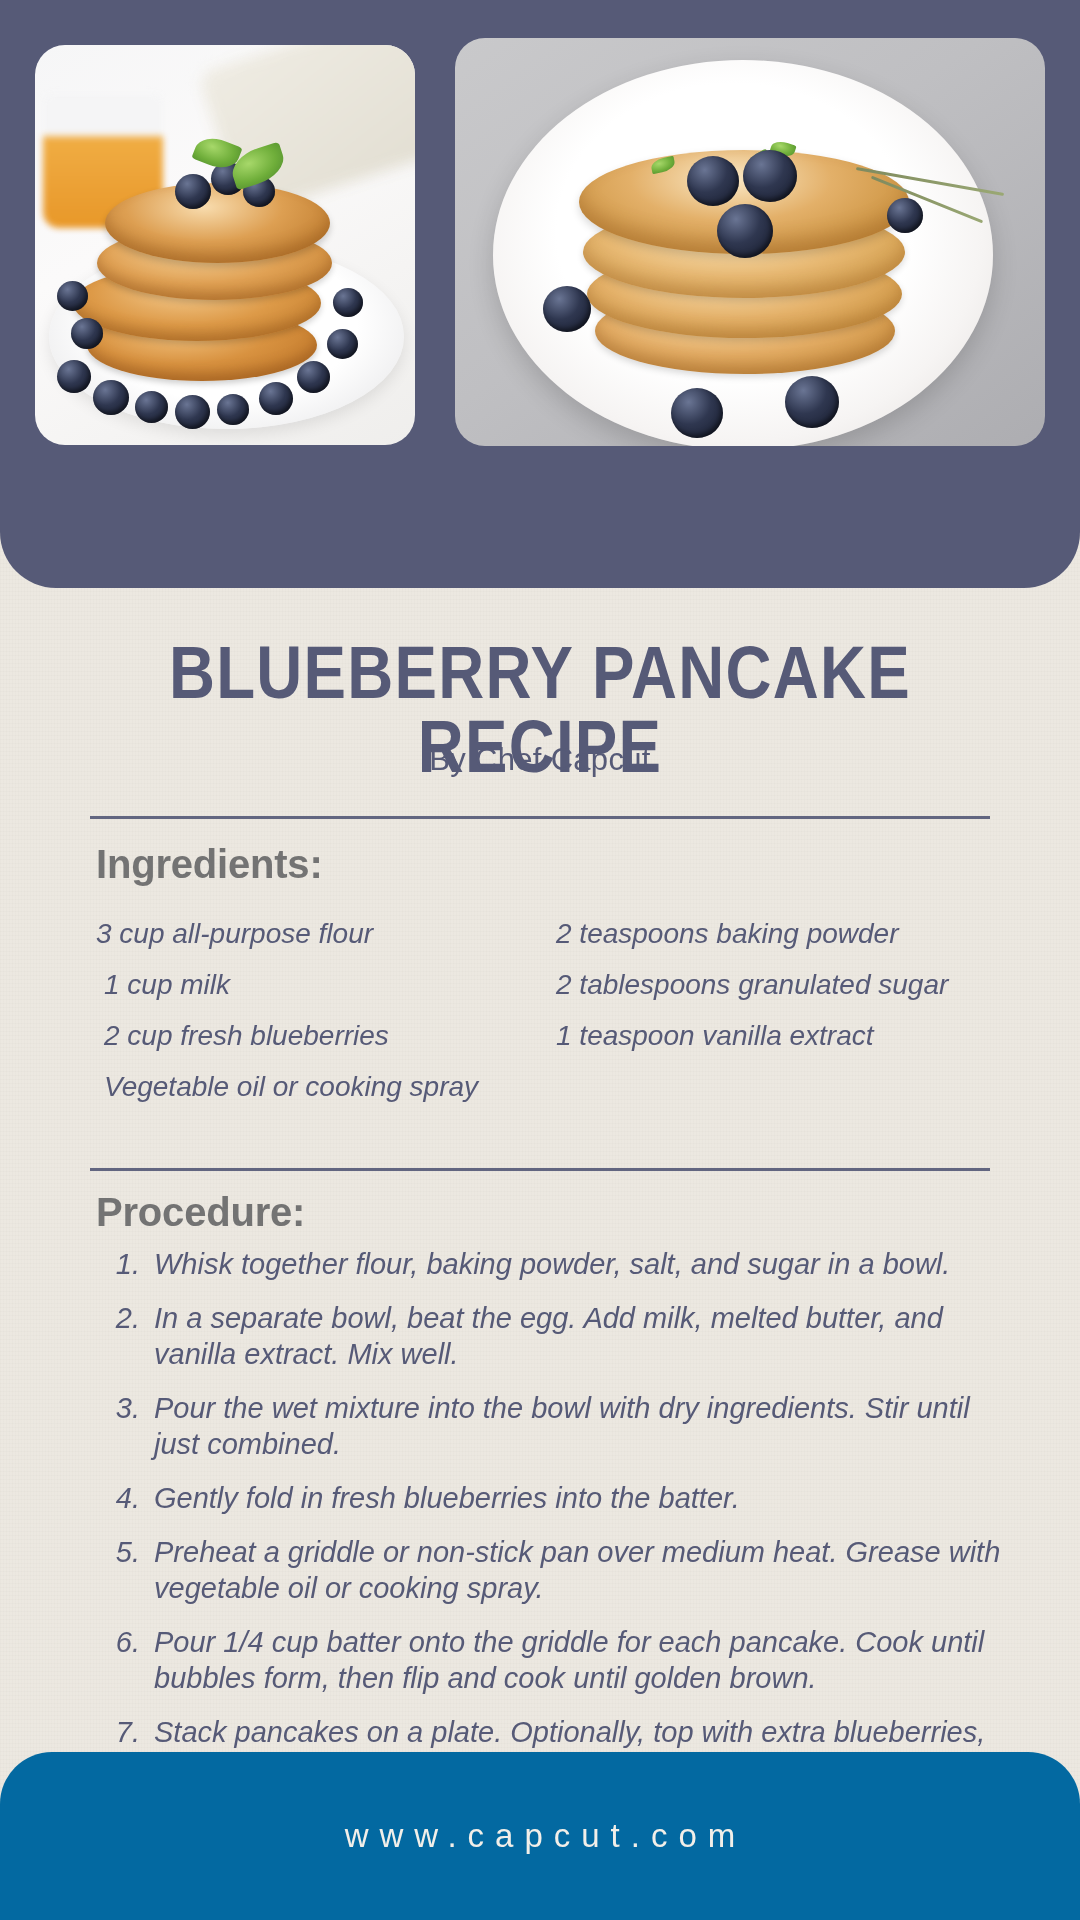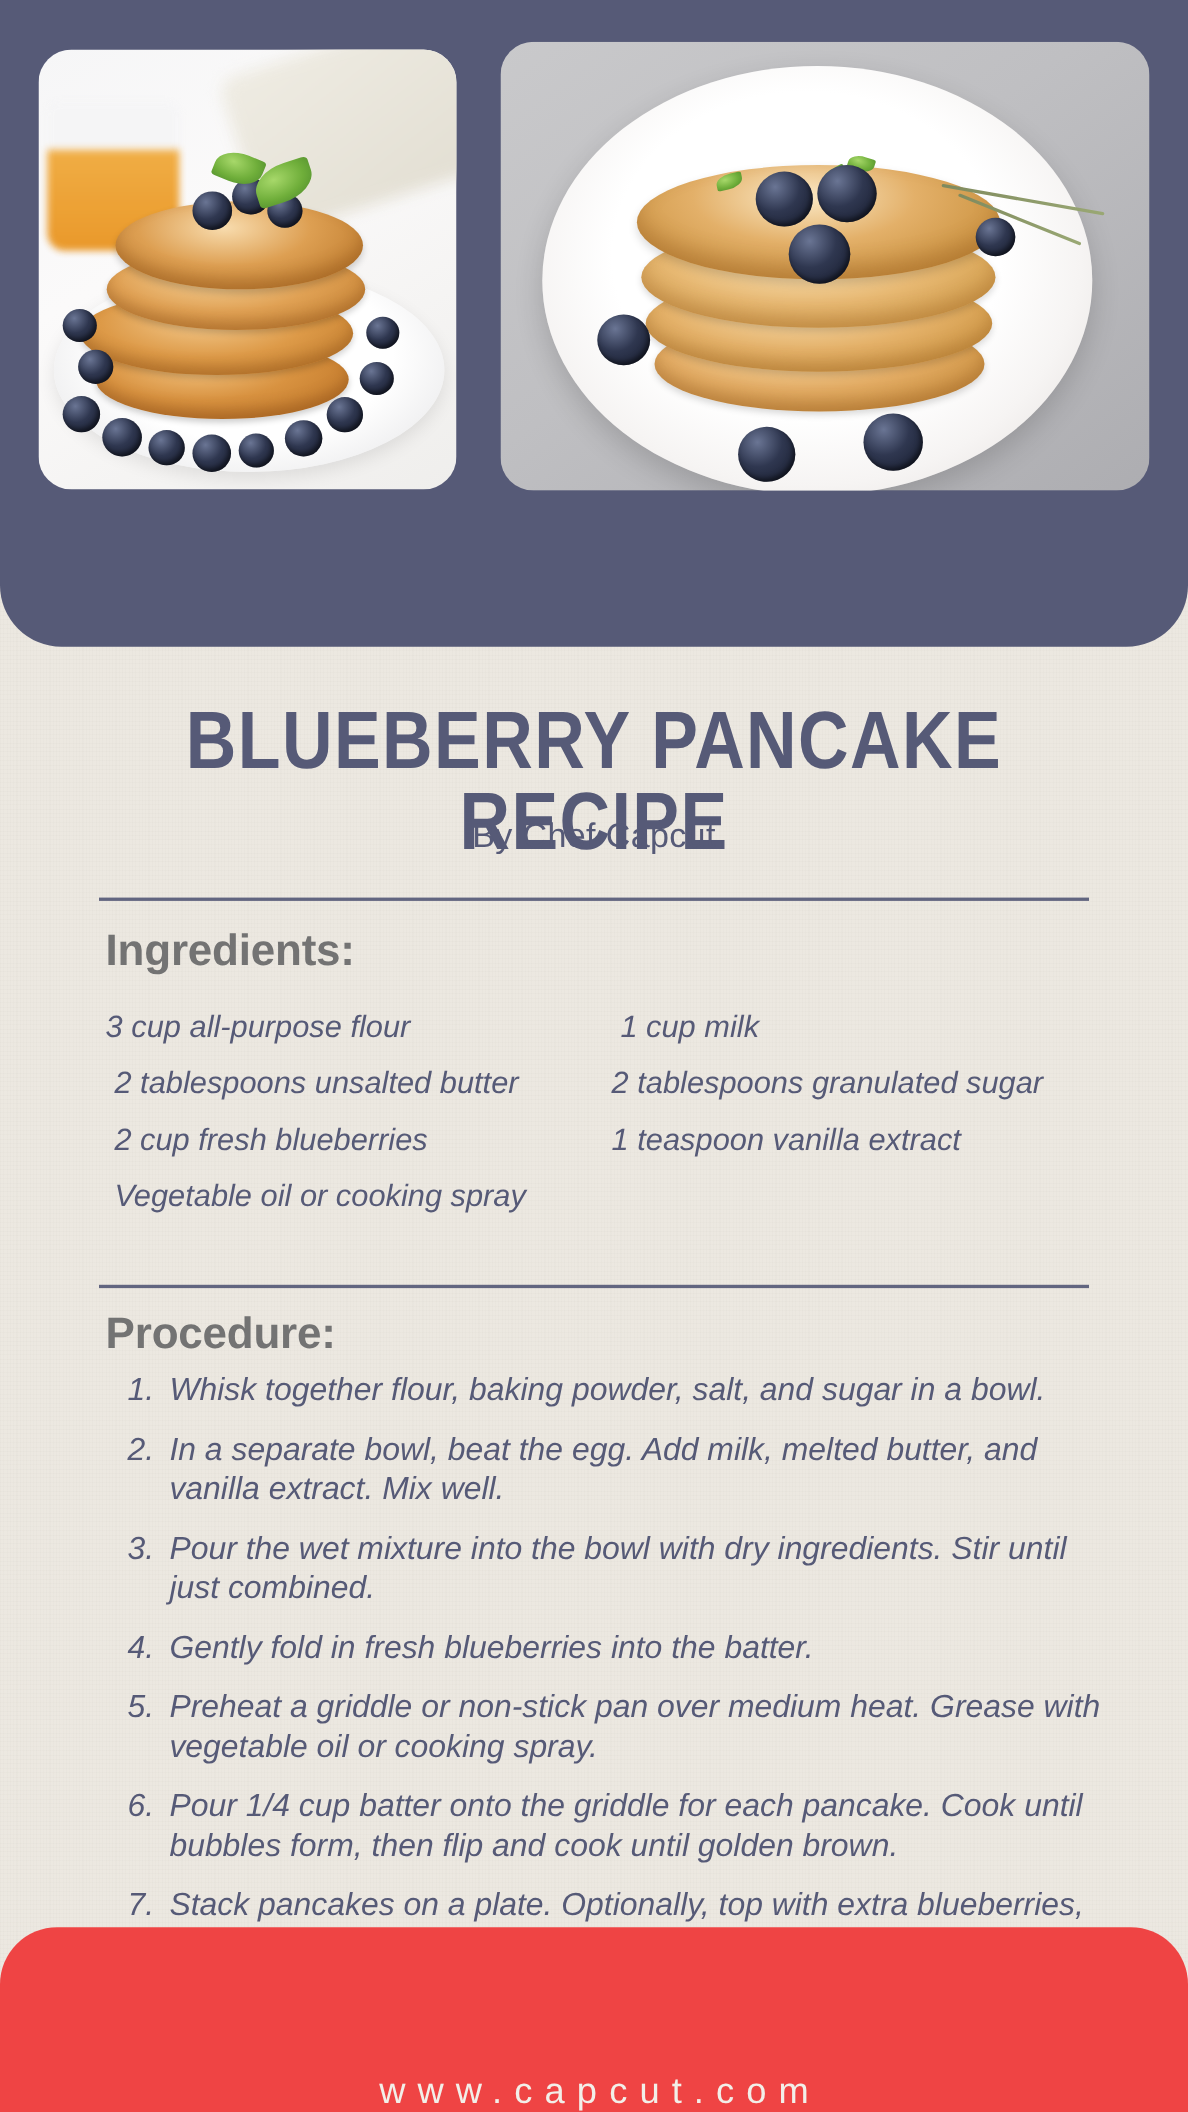--- a/index.html
+++ b/index.html
@@ -214,26 +214,26 @@
     color: #565A77;
     line-height: 36px;
     flex: 1;
   }
 
   
   .footer-bar {
     position: absolute;
     left: 0; top: 1752px;
     width: 1080px; height: 168px;
-    background: #ef4444;
+    background: #0369a1;
     border-top-left-radius: 52px;
     border-top-right-radius: 52px;
     z-index: 2;
     display: flex;
-    align-items: flex-end;
+    align-items: center;
     justify-content: center;
   }
   .footer-url {
     color: #F2EFE9;
     font-size: 33px;
     letter-spacing: 11px;
     padding-left: 11px;
     font-weight: 400;
   }
 </style>
@@ -309,23 +309,23 @@
   <div class="title">BLUEBERRY PANCAKE RECIPE</div>
   <div class="subtitle">By Chef Capcut</div>
 
   <div class="divider divider-top"></div>
 
   <div class="section-heading heading-ingredients">Ingredients:</div>
 
   <div class="ingredients">
     <div class="ing-item">3 cup all-purpose flour</div>
 
+    <div class="ing-item">2 teaspoons baking powder</div>
     <div class="ing-item ing-col-right">1 cup milk</div>
 
-    <div class="ing-item ing-col-right">2 tablespoons unsalted butter</div>
 
     <div class="ing-item">2 tablespoons granulated sugar</div>
     <div class="ing-item ing-col-right">2 cup fresh blueberries</div>
 
     <div class="ing-item">1 teaspoon vanilla extract</div>
     <div class="ing-item ing-col-right">Vegetable oil or cooking spray</div>
   </div>
 
   <div class="divider divider-middle"></div>
 

